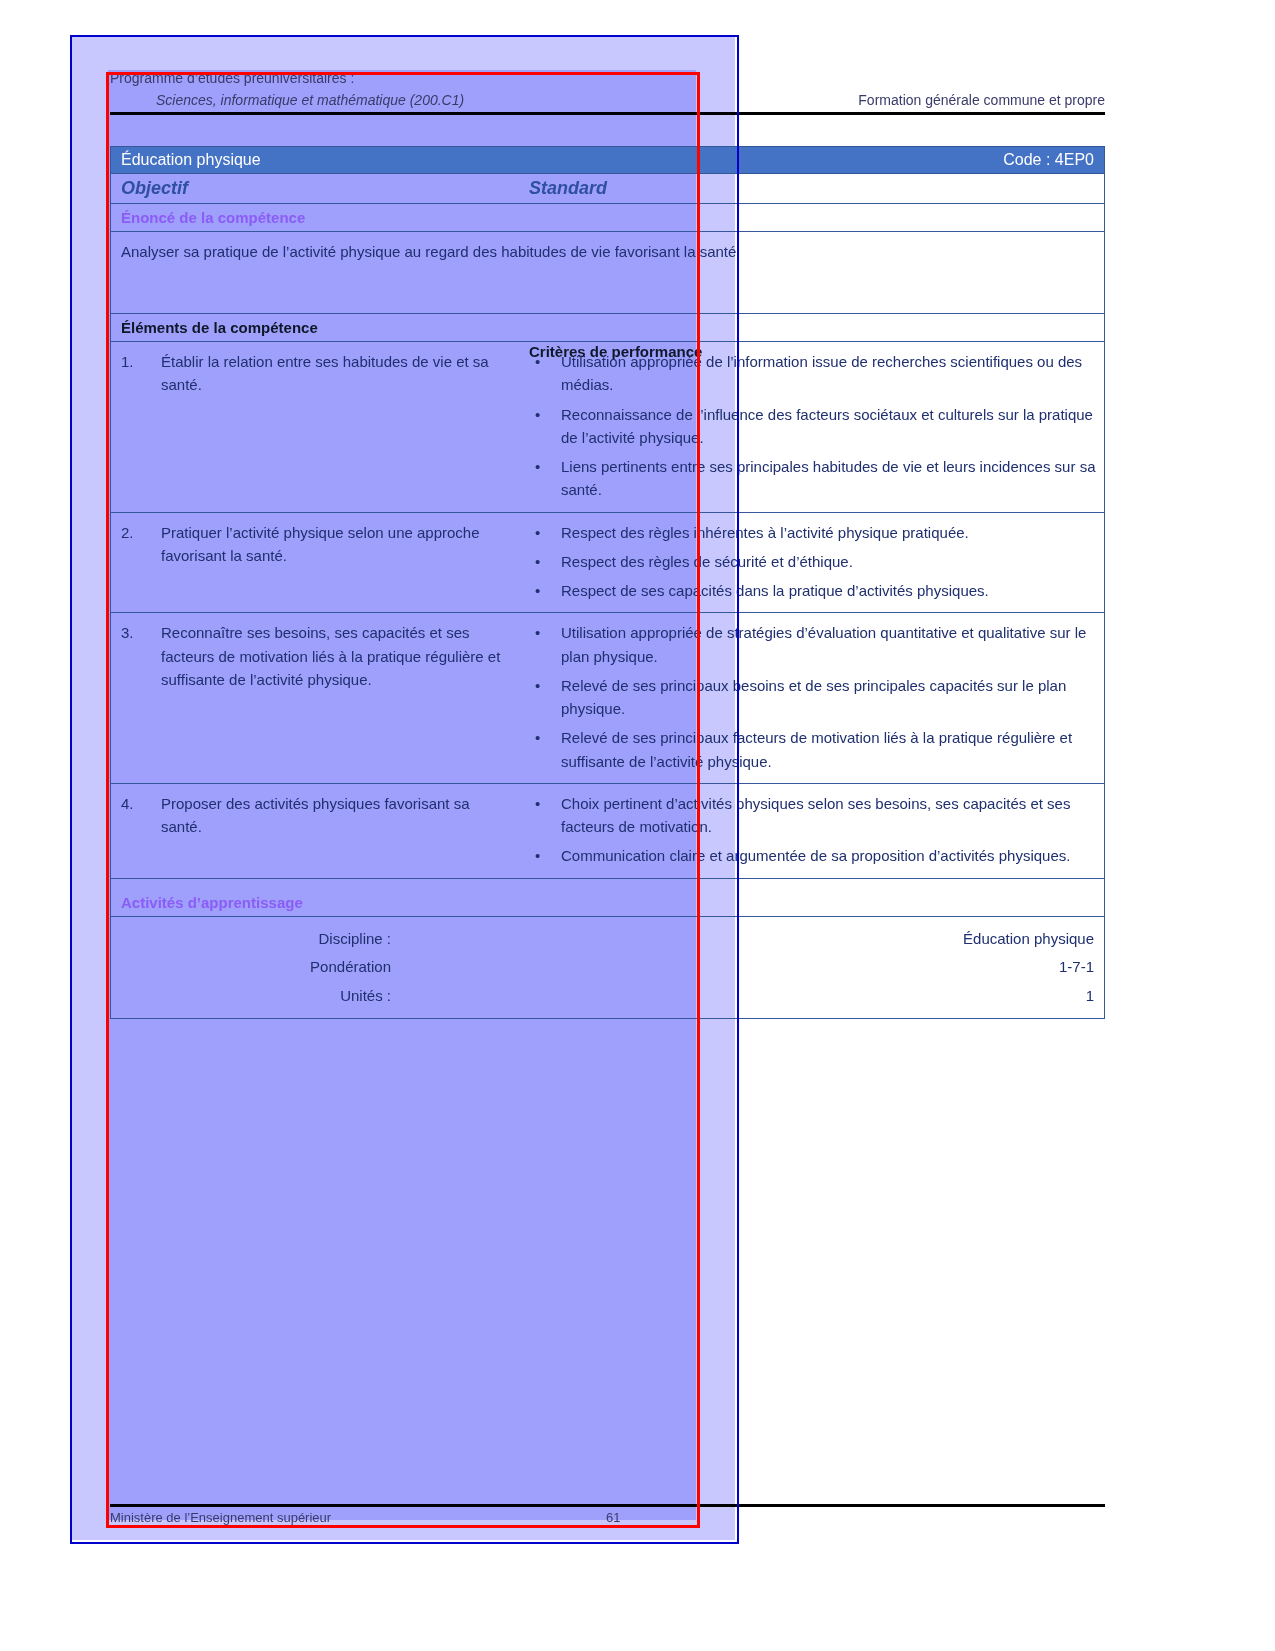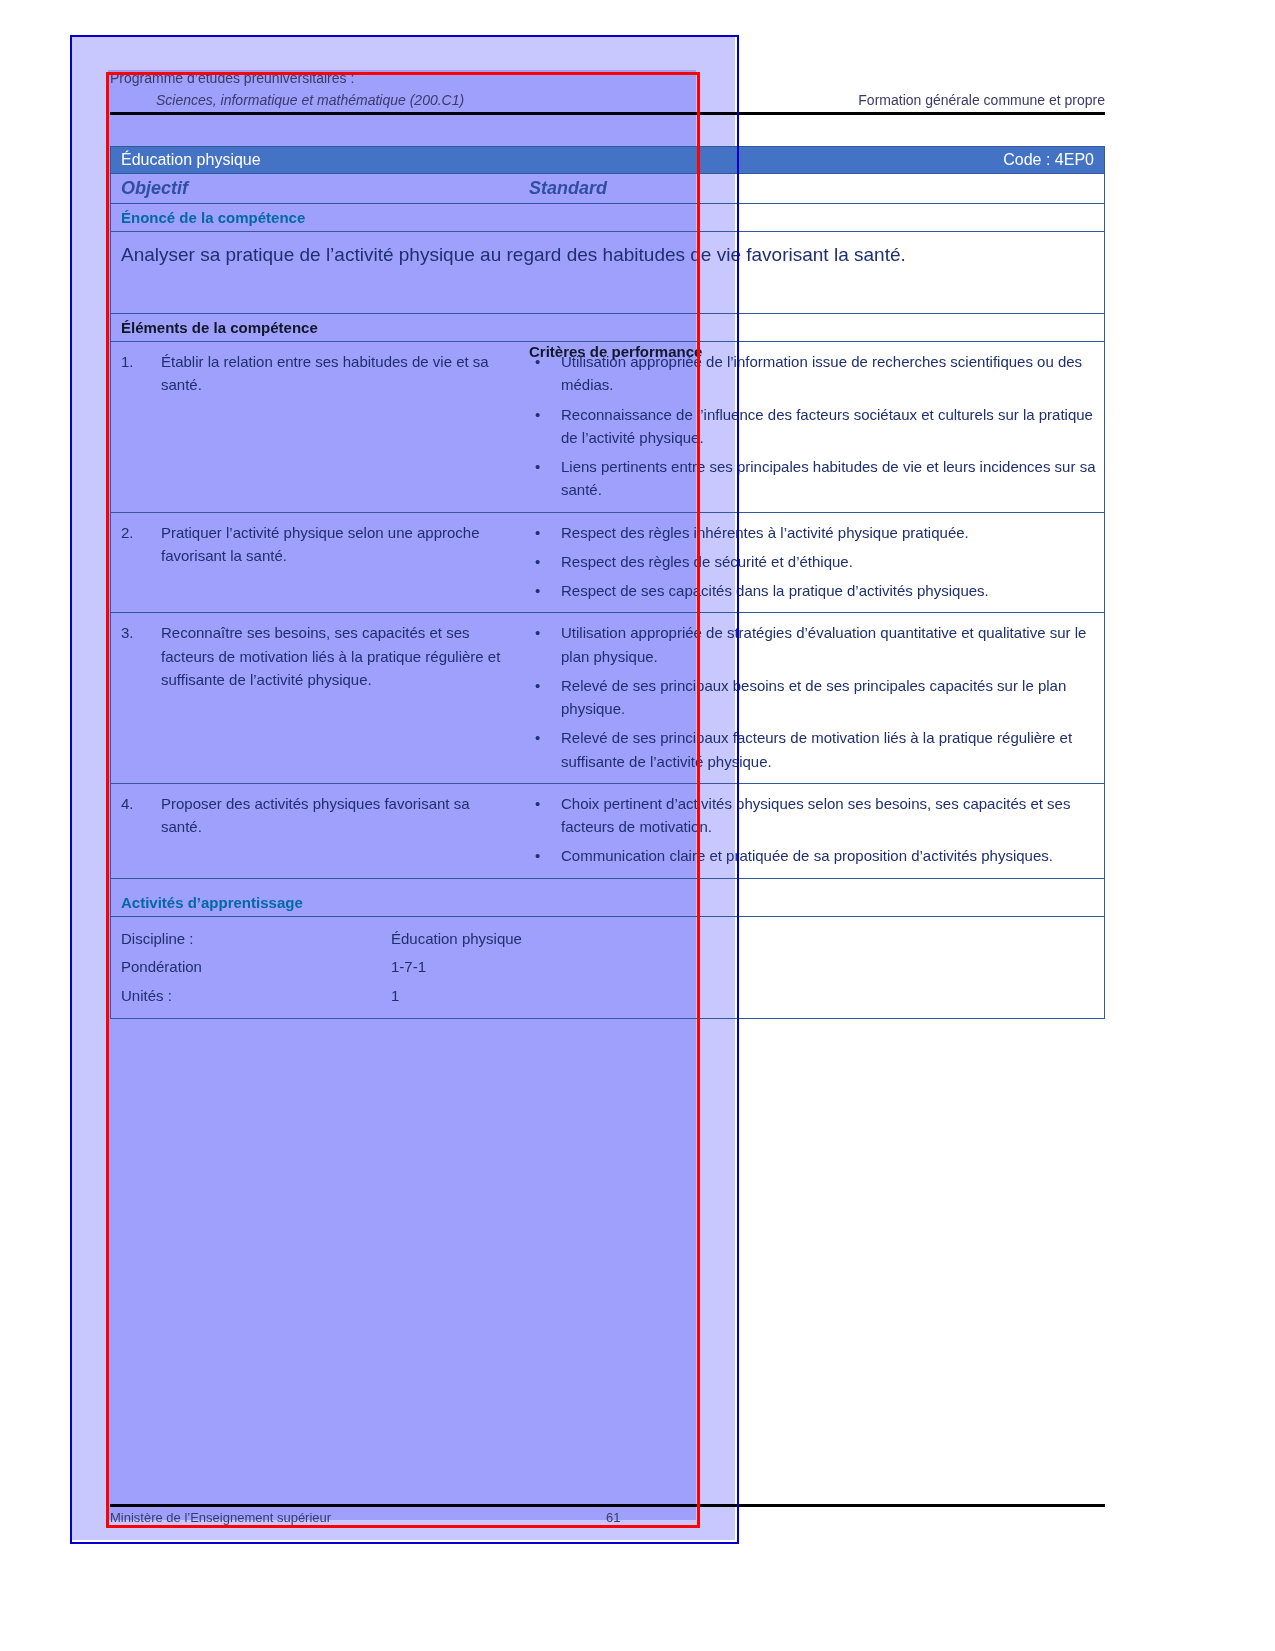--- a/index.html
+++ b/index.html
@@ -29,24 +29,24 @@
             justify-content:space-between;padding:0 10px;box-sizing:border-box;font-size:16px;
             border:1px solid #35589b;}
   .titlebar .code{font-size:16px;}
 
   .objstd{height:30px;border:1px solid #35589b;border-top:none;display:flex;align-items:center;
           font-size:18px;font-weight:bold;font-style:italic;color:#2f4f9f;box-sizing:border-box;}
   .objstd .c1{width:410px;padding-left:10px;box-sizing:border-box;}
   .objstd .c2{flex:1;padding-left:8px;box-sizing:border-box;}
 
   .secthead{height:28px;border:1px solid #35589b;border-top:none;display:flex;align-items:center;
-            padding-left:10px;font-size:15px;font-weight:bold;color:#0369a1;box-sizing:border-box;}
+            padding-left:10px;font-size:15px;font-weight:bold;color:#8b5cf6;box-sizing:border-box;}
 
   .enonce{border:1px solid #35589b;border-top:none;padding:8px 10px 10px 10px;box-sizing:border-box;
-          font-size:19px;color:#1f2f6f;line-height:1.55;min-height:82px;}
+          font-size:15px;color:#1f2f6f;line-height:1.55;min-height:82px;}
 
   .colhead{height:28px;border:1px solid #35589b;border-top:none;display:flex;align-items:center;
            font-size:15px;font-weight:bold;color:#0f172a;box-sizing:border-box;}
   .colhead .c1{width:410px;padding-left:10px;box-sizing:border-box;}
   .colhead .c2{flex:1;padding-left:8px;box-sizing:border-box;margin-top:48px;}
 
   .datarow{display:flex;border:1px solid #35589b;border-top:none;box-sizing:border-box;font-size:15px;
            color:#1f2f6f;}
   .datarow .c1{width:410px;padding:8px 8px 10px 10px;box-sizing:border-box;}
   .datarow .c2{flex:1;padding:8px 8px 10px 8px;box-sizing:border-box;}
@@ -57,21 +57,21 @@
 
   .crit{display:flex;line-height:1.55;margin-bottom:6px;}
   .crit:last-child{margin-bottom:0;}
   .crit .bullet{width:32px;flex:none;padding-left:6px;box-sizing:border-box;}
   .crit .txt{flex:1;}
 
   .spacer{height:10px;border-left:1px solid #35589b;border-right:1px solid #35589b;box-sizing:border-box;}
 
   .act{border:1px solid #35589b;border-top:none;padding:8px 10px;box-sizing:border-box;font-size:15px;
        color:#1f2f6f;}
-  .actline{display:flex;line-height:1.9;}
+  .actline{display:flex;line-height:1.9;text-align:right;}
   .actline .k{width:270px;flex:none;}
   .actline .v{flex:1;}
 
   
   .ftr-rule{position:absolute;left:110px;top:1504px;width:995px;height:3px;background:#000;}
   .ftr{position:absolute;left:110px;top:1510px;width:995px;font-size:13px;color:#3a3a6a;}
   .ftr .l{position:absolute;left:0;top:0;white-space:nowrap;}
   .ftr .p{position:absolute;left:496px;top:0;text-align:center;}
 </style>
 </head>
@@ -185,21 +185,21 @@
           <span class="txt">Proposer des activités physiques favorisant sa santé.</span>
         </div>
       </div>
       <div class="c2">
         <div class="crit">
             <span class="bullet">•</span>
             <span class="txt">Choix pertinent d’activités physiques selon ses besoins, ses capacités et ses facteurs de motivation.</span>
           </div>
         <div class="crit">
             <span class="bullet">•</span>
-            <span class="txt">Communication claire et pratiquée de sa proposition d’activités physiques.</span>
+            <span class="txt">Communication claire et argumentée de sa proposition d’activités physiques.</span>
           </div>
       </div>
     </div>
 
     <div class="spacer"></div>
 
     <div class="secthead">Activités d’apprentissage</div>
 
     <div class="act">
       <div class="actline">

